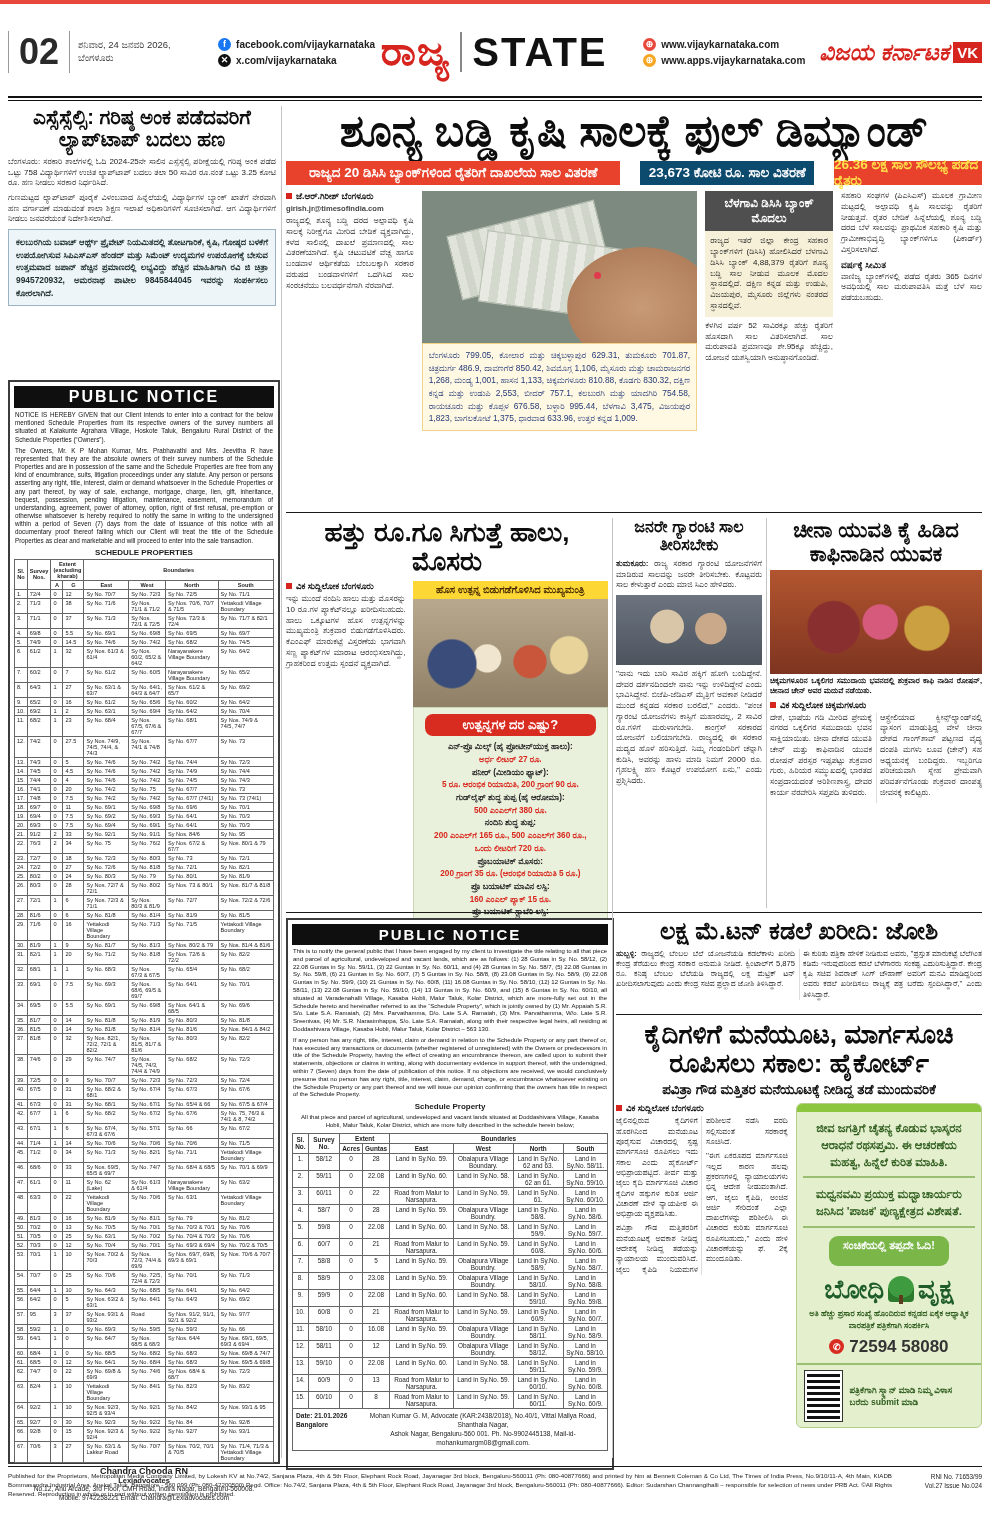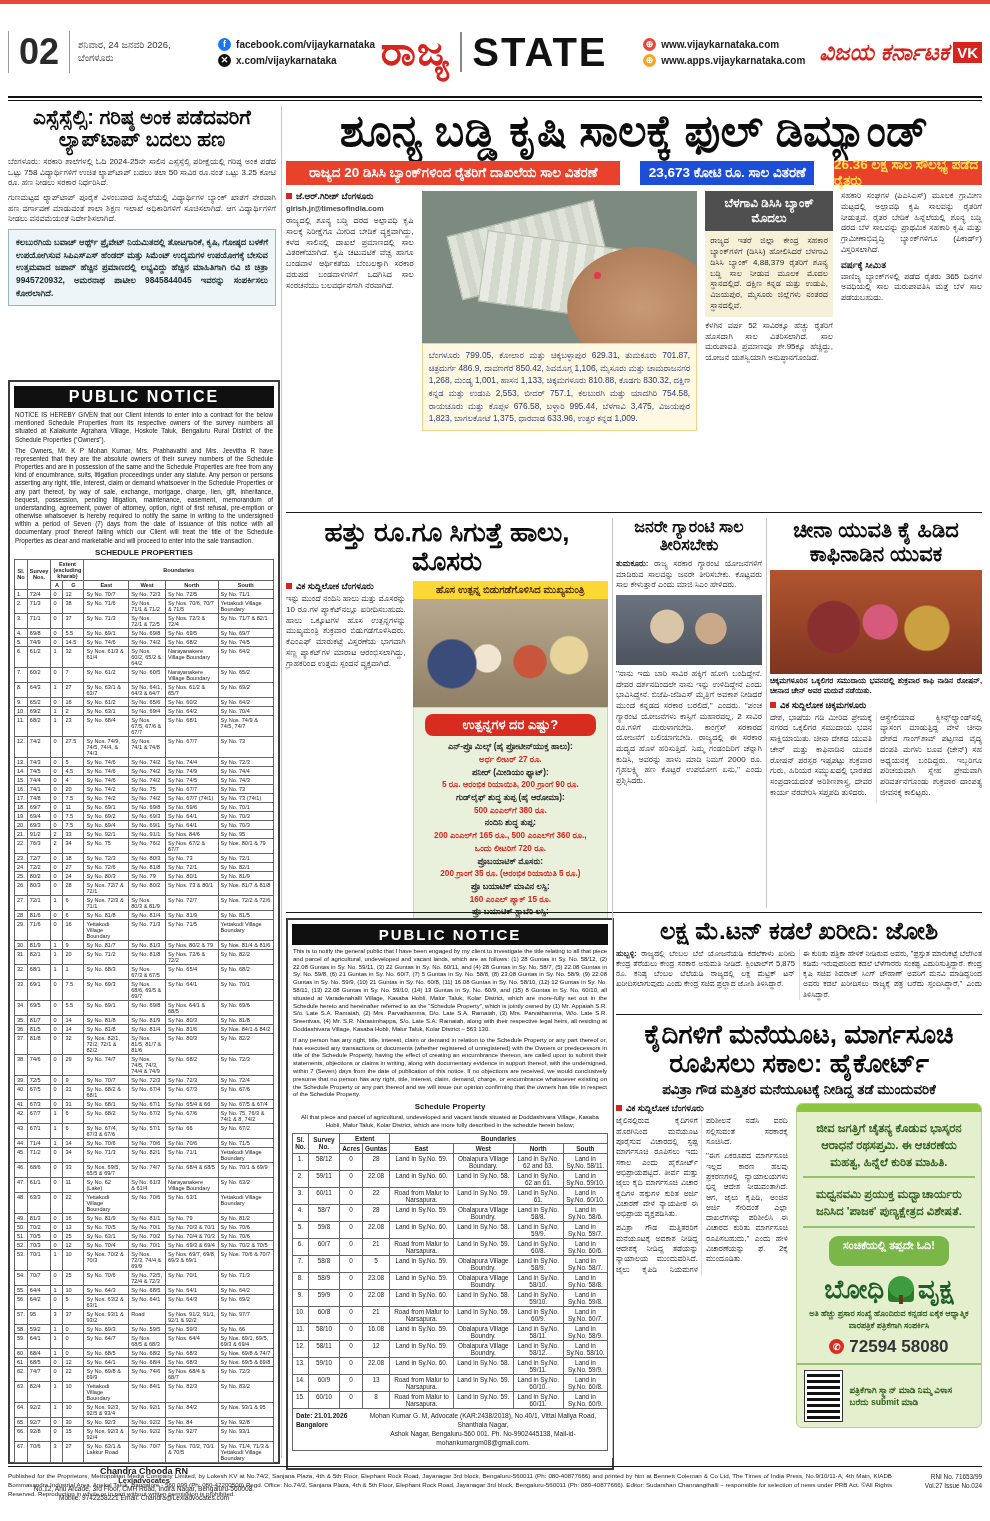--- a/index.html
+++ b/index.html
@@ -30,21 +30,21 @@
   .bt{font-size:8px;line-height:1.34;text-align:justify;color:#222;}
   .bt p{margin:0 0 4px 0;}
   .by{font-size:8.6px;font-weight:bold;color:#111;margin-bottom:2px;}
   .by::before{content:"";display:inline-block;width:6px;height:6px;background:#d6251f;margin-right:4px;}
   .dl{font-weight:bold;}
   .cols2{column-count:2;column-gap:8px;column-rule:1px solid #ddd;}
   
   #lead-head{font-size:44px;}
   .strips{display:flex;gap:20px;margin-top:6px;}
   .strip{height:24px;display:flex;align-items:center;justify-content:center;font-weight:bold;font-size:13.5px;color:#fff;}
-  .s-red{background:#e8412c;} .s-blue{background:#1d4ed8;} .s-yel{background:#e8412c;color:#ffe24a;}
+  .s-red{background:#e8412c;} .s-blue{background:#0c4a6e;} .s-yel{background:#e8412c;color:#ffe24a;}
   .leadrow{display:flex;gap:8px;margin-top:6px;}
   .photo{position:relative;overflow:hidden;background:#7d8a80;}
   .note{position:absolute;background:repeating-linear-gradient(90deg,#dfe3da 0 8px,#cfd6c9 8px 16px);border:1px solid #b9c0b2;}
   .hand{position:absolute;background:radial-gradient(ellipse at center,#c99a76 0%,#b17f5c 70%,transparent 71%);}
   .nail{position:absolute;width:7px;height:7px;border-radius:50%;background:#e03a4e;}
   .obox-title{background:#f7a800;color:#5a1c00;font-weight:bold;font-size:12.5px;text-align:center;padding:4px 2px;}
   .obox-body{background:#fff8e2;border:1px solid #f0d389;font-size:8.4px;font-weight:normal;line-height:1.5;padding:5px 6px;color:#233a7a;text-align:justify;}
   .gbox-title{background:#4f4f4f;color:#fff;font-weight:bold;font-size:12px;text-align:center;padding:5px 3px;line-height:1.25;}
   .gbox-body{background:#f6f0d8;font-size:8px;line-height:1.35;text-align:justify;padding:5px;color:#222;}
   .subhd{font-weight:bold;font-size:9px;margin:3px 0 1px 0;}
@@ -138,21 +138,21 @@
       <span id="brand-vk">VK</span>
     </div>
   </div>
   <div id="hdr-rule1"></div>
   <div id="hdr-rule2"></div>
 
   <div class="abs" style="left:8px;top:106px;width:268px;height:270px;">
     <div class="headline" style="font-size:20px;">ಎಸ್ಸೆಸ್ಸೆಲ್ಸಿ: ಗರಿಷ್ಠ ಅಂಕ ಪಡೆದವರಿಗೆ ಲ್ಯಾಪ್‌ಟಾಪ್ ಬದಲು ಹಣ</div>
     <div class="bt" style="margin-top:6px;">
       <p>ಬೆಂಗಳೂರು: ಸರಕಾರಿ ಶಾಲೆಗಳಲ್ಲಿ ಓದಿ 2024-25ನೇ ಸಾಲಿನ ಎಸ್ಸೆಸ್ಸೆಲ್ಸಿ ಪರೀಕ್ಷೆಯಲ್ಲಿ ಗರಿಷ್ಠ ಅಂಕ ಪಡೆದ ಒಟ್ಟು 758 ವಿದ್ಯಾರ್ಥಿಗಳಿಗೆ ಉಚಿತ ಲ್ಯಾಪ್‌ಟಾಪ್ ಬದಲು ತಲಾ 50 ಸಾವಿರ ರೂ.ನಂತೆ ಒಟ್ಟು 3.25 ಕೋಟಿ ರೂ. ಹಣ ನೀಡಲು ಸರಕಾರ ನಿರ್ಧರಿಸಿದೆ.</p>
-      <p>ಗುಣಮಟ್ಟದ ಲ್ಯಾಪ್‌ಟಾಪ್ ಪೂರೈಕೆ ವಿಳಂಬವಾದ ಹಿನ್ನೆಲೆಯಲ್ಲಿ ವಿದ್ಯಾರ್ಥಿಗಳ ಬ್ಯಾಂಕ್ ಖಾತೆಗೆ ನೇರವಾಗಿ ಹಣ ವರ್ಗಾವಣೆ ಮಾಡುವಂತೆ ಶಾಲಾ ಶಿಕ್ಷಣ ಇಲಾಖೆ ಅಧಿಕಾರಿಗಳಿಗೆ ಸೂಚಿಸಲಾಗಿದೆ. ಆಗ ವಿದ್ಯಾರ್ಥಿಗಳಿಗೆ ನೀಡಲು ವನವಮೆಯಂತೆ ನಿರ್ದೇಶಿಸಲಾಗಿದೆ.</p>
+      <p>ಗುಣಮಟ್ಟದ ಲ್ಯಾಪ್‌ಟಾಪ್ ಪೂರೈಕೆ ವಿಳಂಬವಾದ ಹಿನ್ನೆಲೆಯಲ್ಲಿ ವಿದ್ಯಾರ್ಥಿಗಳ ಬ್ಯಾಂಕ್ ಖಾತೆಗೆ ನೇರವಾಗಿ ಹಣ ವರ್ಗಾವಣೆ ಮಾಡುವಂತೆ ಶಾಲಾ ಶಿಕ್ಷಣ ಇಲಾಖೆ ಅಧಿಕಾರಿಗಳಿಗೆ ಸೂಚಿಸಲಾಗಿದೆ. ಆಗ ವಿದ್ಯಾರ್ಥಿಗಳಿಗೆ ನೀಡಲು ಜನವರೆಯಂತೆ ನಿರ್ದೇಶಿಸಲಾಗಿದೆ.</p>
     </div>
     <div class="adbox" style="margin-top:4px;">ಕಲಬುರಗಿಯ ಬವಾಚ್ ಆರ್ಥ್ಸ್ ಪ್ರೈವೇಟ್ ನಿಯಮಿತದಲ್ಲಿ ತೋಟಗಾರಿಕೆ, ಕೃಷಿ, ಗೋಷ್ಠದ ಬಳಕೆಗೆ ಉಪಯೋಗಿಸುವ ಸಿಪಿಎಸ್‌ಎಸ್ ಹೆಂಡದ್ ಮತ್ತು ಸಿಮೆಂಟ್ ಉದ್ಯಮಗಳ ಉಪಯೋಗಕ್ಕೆ ಬೇಸುವ ಉತ್ತಮವಾದ ಜಪಾನ್ ಹೆಚ್ಚಿನ ಪ್ರಮಾಣದಲ್ಲಿ ಲಭ್ಯವಿದ್ದು ಹೆಚ್ಚಿನ ಮಾಹಿತಿಗಾಗಿ ರವಿ ಜಿ ಚಿತ್ರಾ 9945720932, ಅಮರನಾಥ ಪಾಟೀಲ 9845844045 ಇವರನ್ನು ಸಂಪರ್ಕಿಸಲು ಕೋರಲಾಗಿದೆ.</div>
   </div>
 
   <div class="abs notice" id="n1" style="left:8px;top:380px;width:260px;height:1072px;">
     <div class="notice-title" style="font-size:16px;padding:2px 0;">PUBLIC NOTICE</div>
     <div class="ntxt">NOTICE IS HEREBY GIVEN that our Client intends to enter into a contract for the below mentioned Schedule Properties from its respective owners of the survey numbers all situated at Kalakunte Agrahara Village, Hoskote Taluk, Bengaluru Rural District of the Schedule Properties (“Owners”).</div>
     <div class="ntxt">The Owners, Mr. K P Mohan Kumar, Mrs. Prabhavathi and Mrs. Jeevitha R have represented that they are the absolute owners of their survey numbers of the Schedule Properties and are in possession of the same and the Schedule Properties are free from any kind of encumbrance, suits, litigation proceedings under any statute. Any person or persons asserting any right, title, interest, claim or demand whatsoever in the Schedule Properties or any part thereof, by way of sale, exchange, mortgage, charge, lien, gift, inheritance, bequest, possession, pending litigation, maintenance, easement, memorandum of understanding, agreement, power of attorney, option, right of first refusal, pre-emption or otherwise whatsoever is hereby required to notify the same in writing to the undersigned within a period of Seven (7) days from the date of issuance of this notice with all documentary proof thereof failing which our Client will treat the title of the Schedule Properties as clear and marketable and will proceed to enter into the sale transaction.</div>
     <div class="ntitle2">SCHEDULE PROPERTIES</div>
     <table class="sched">

